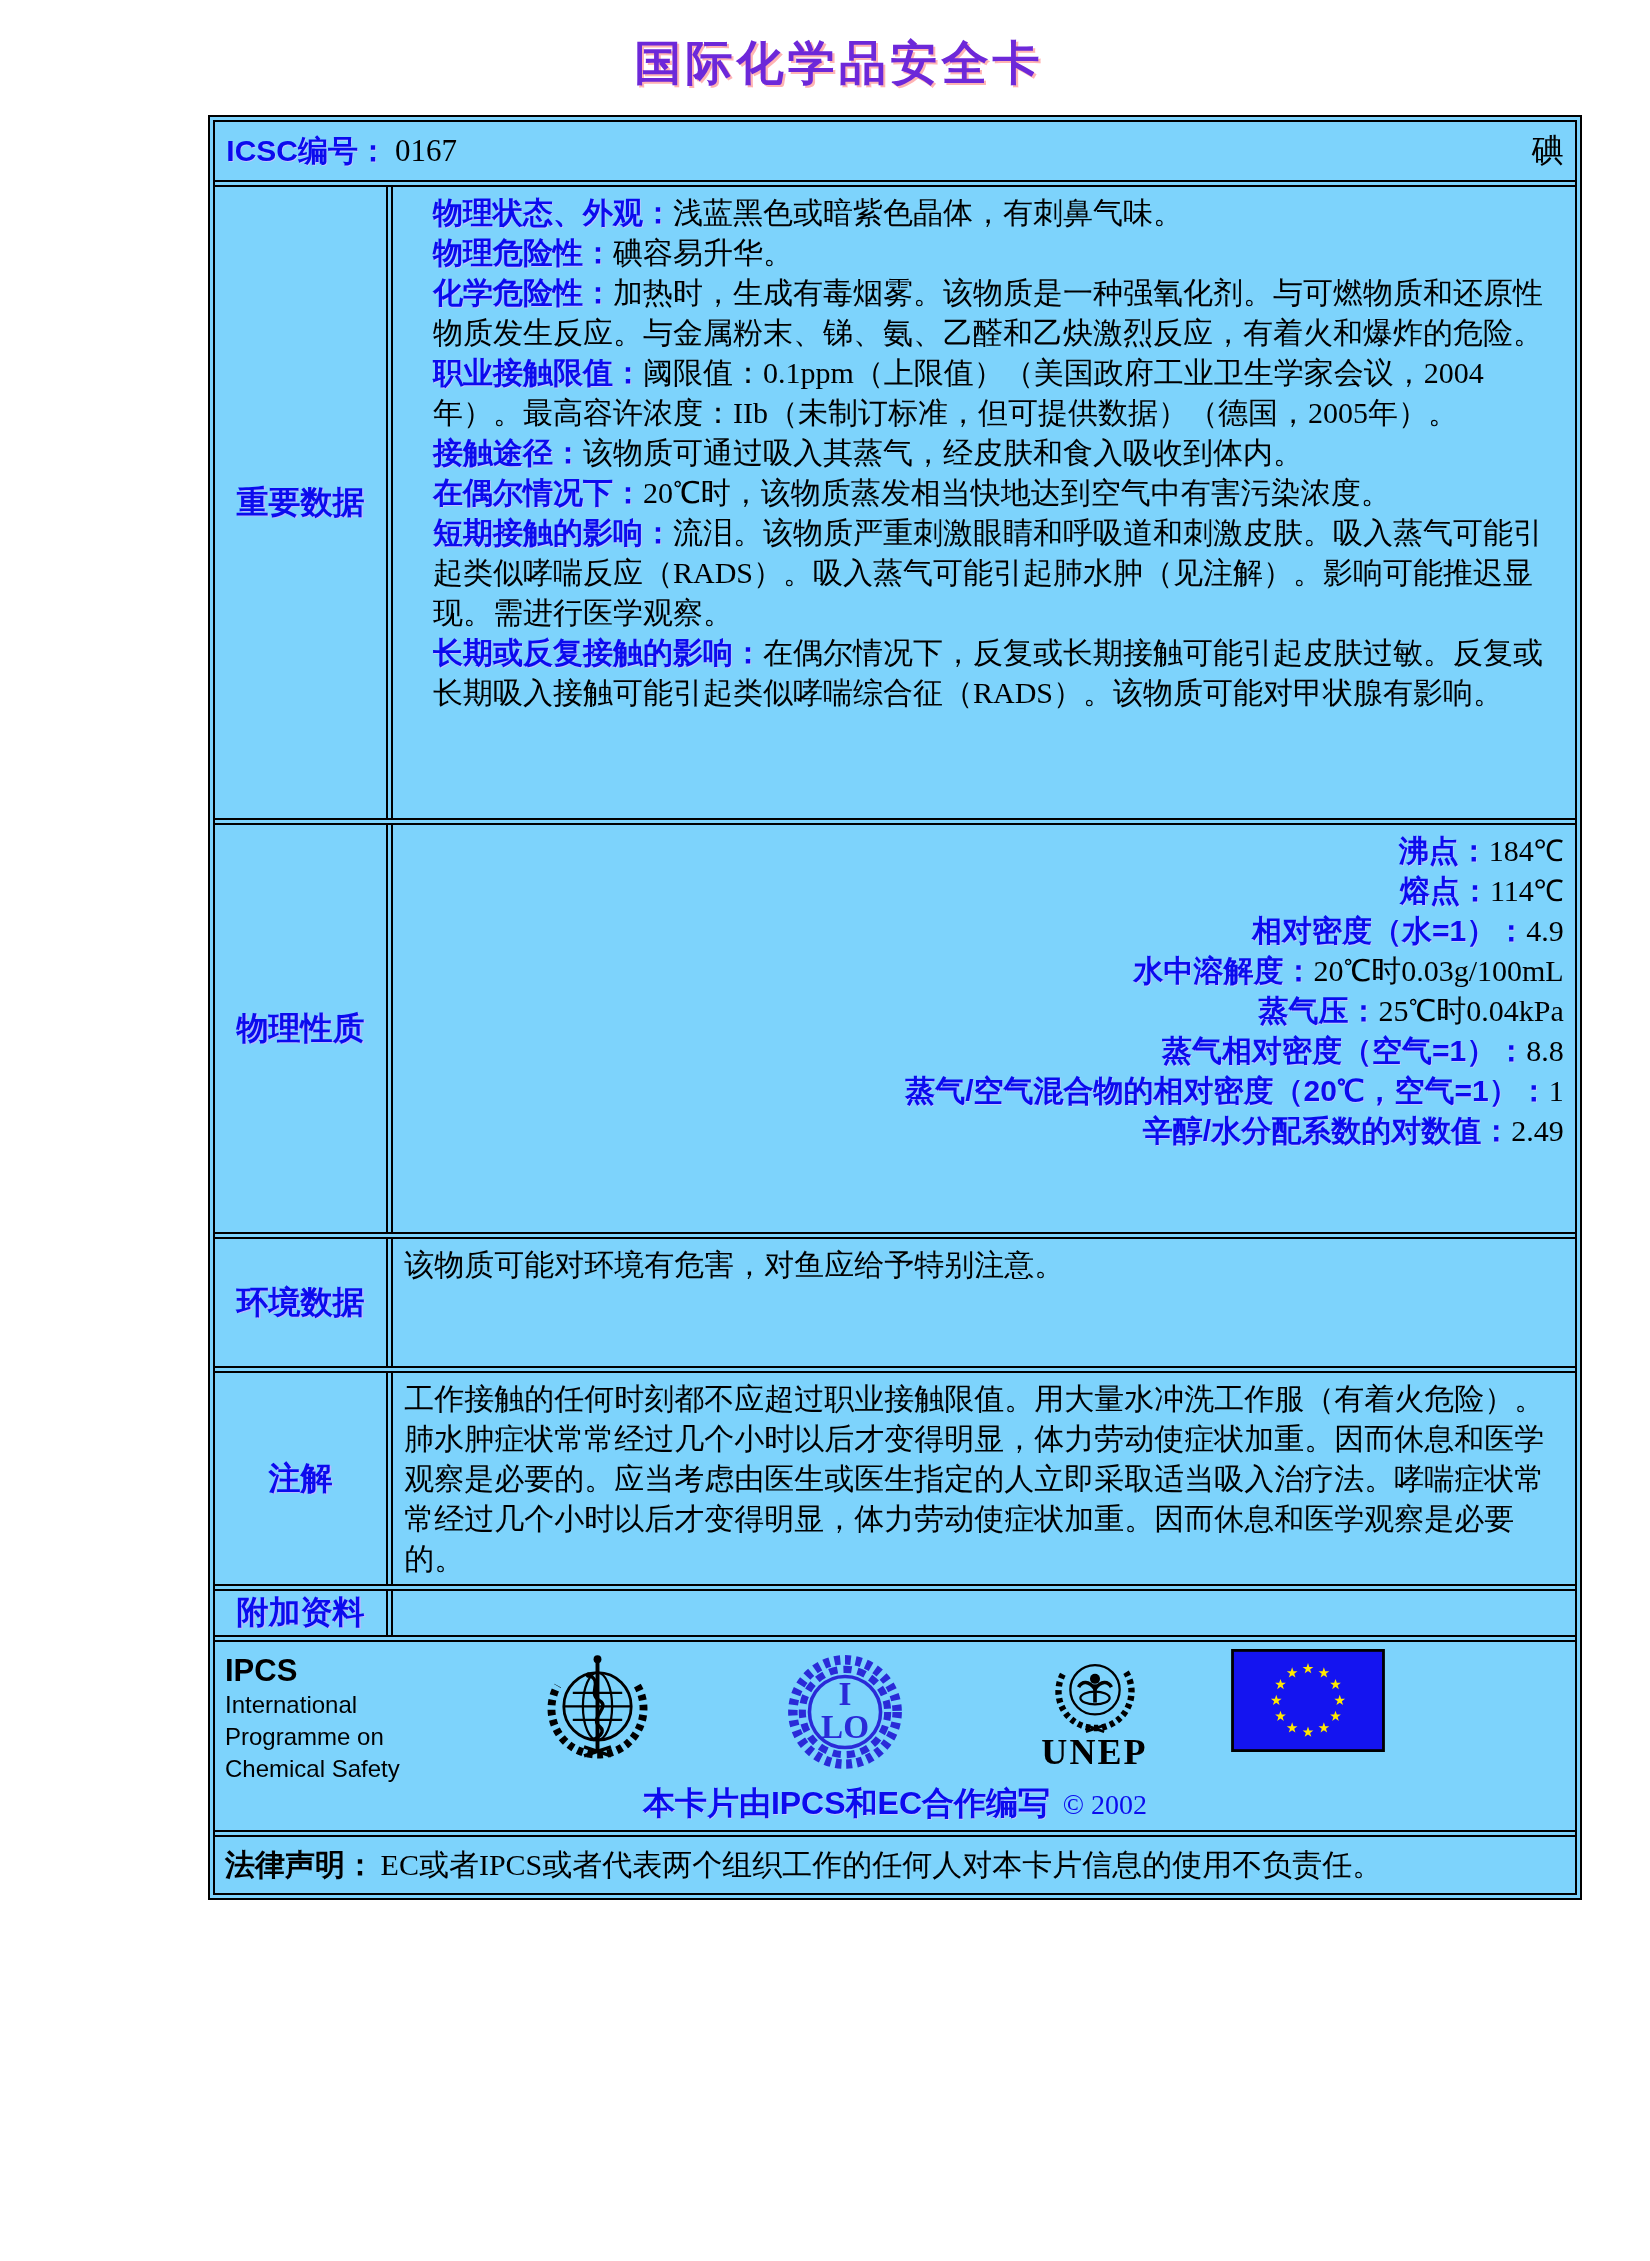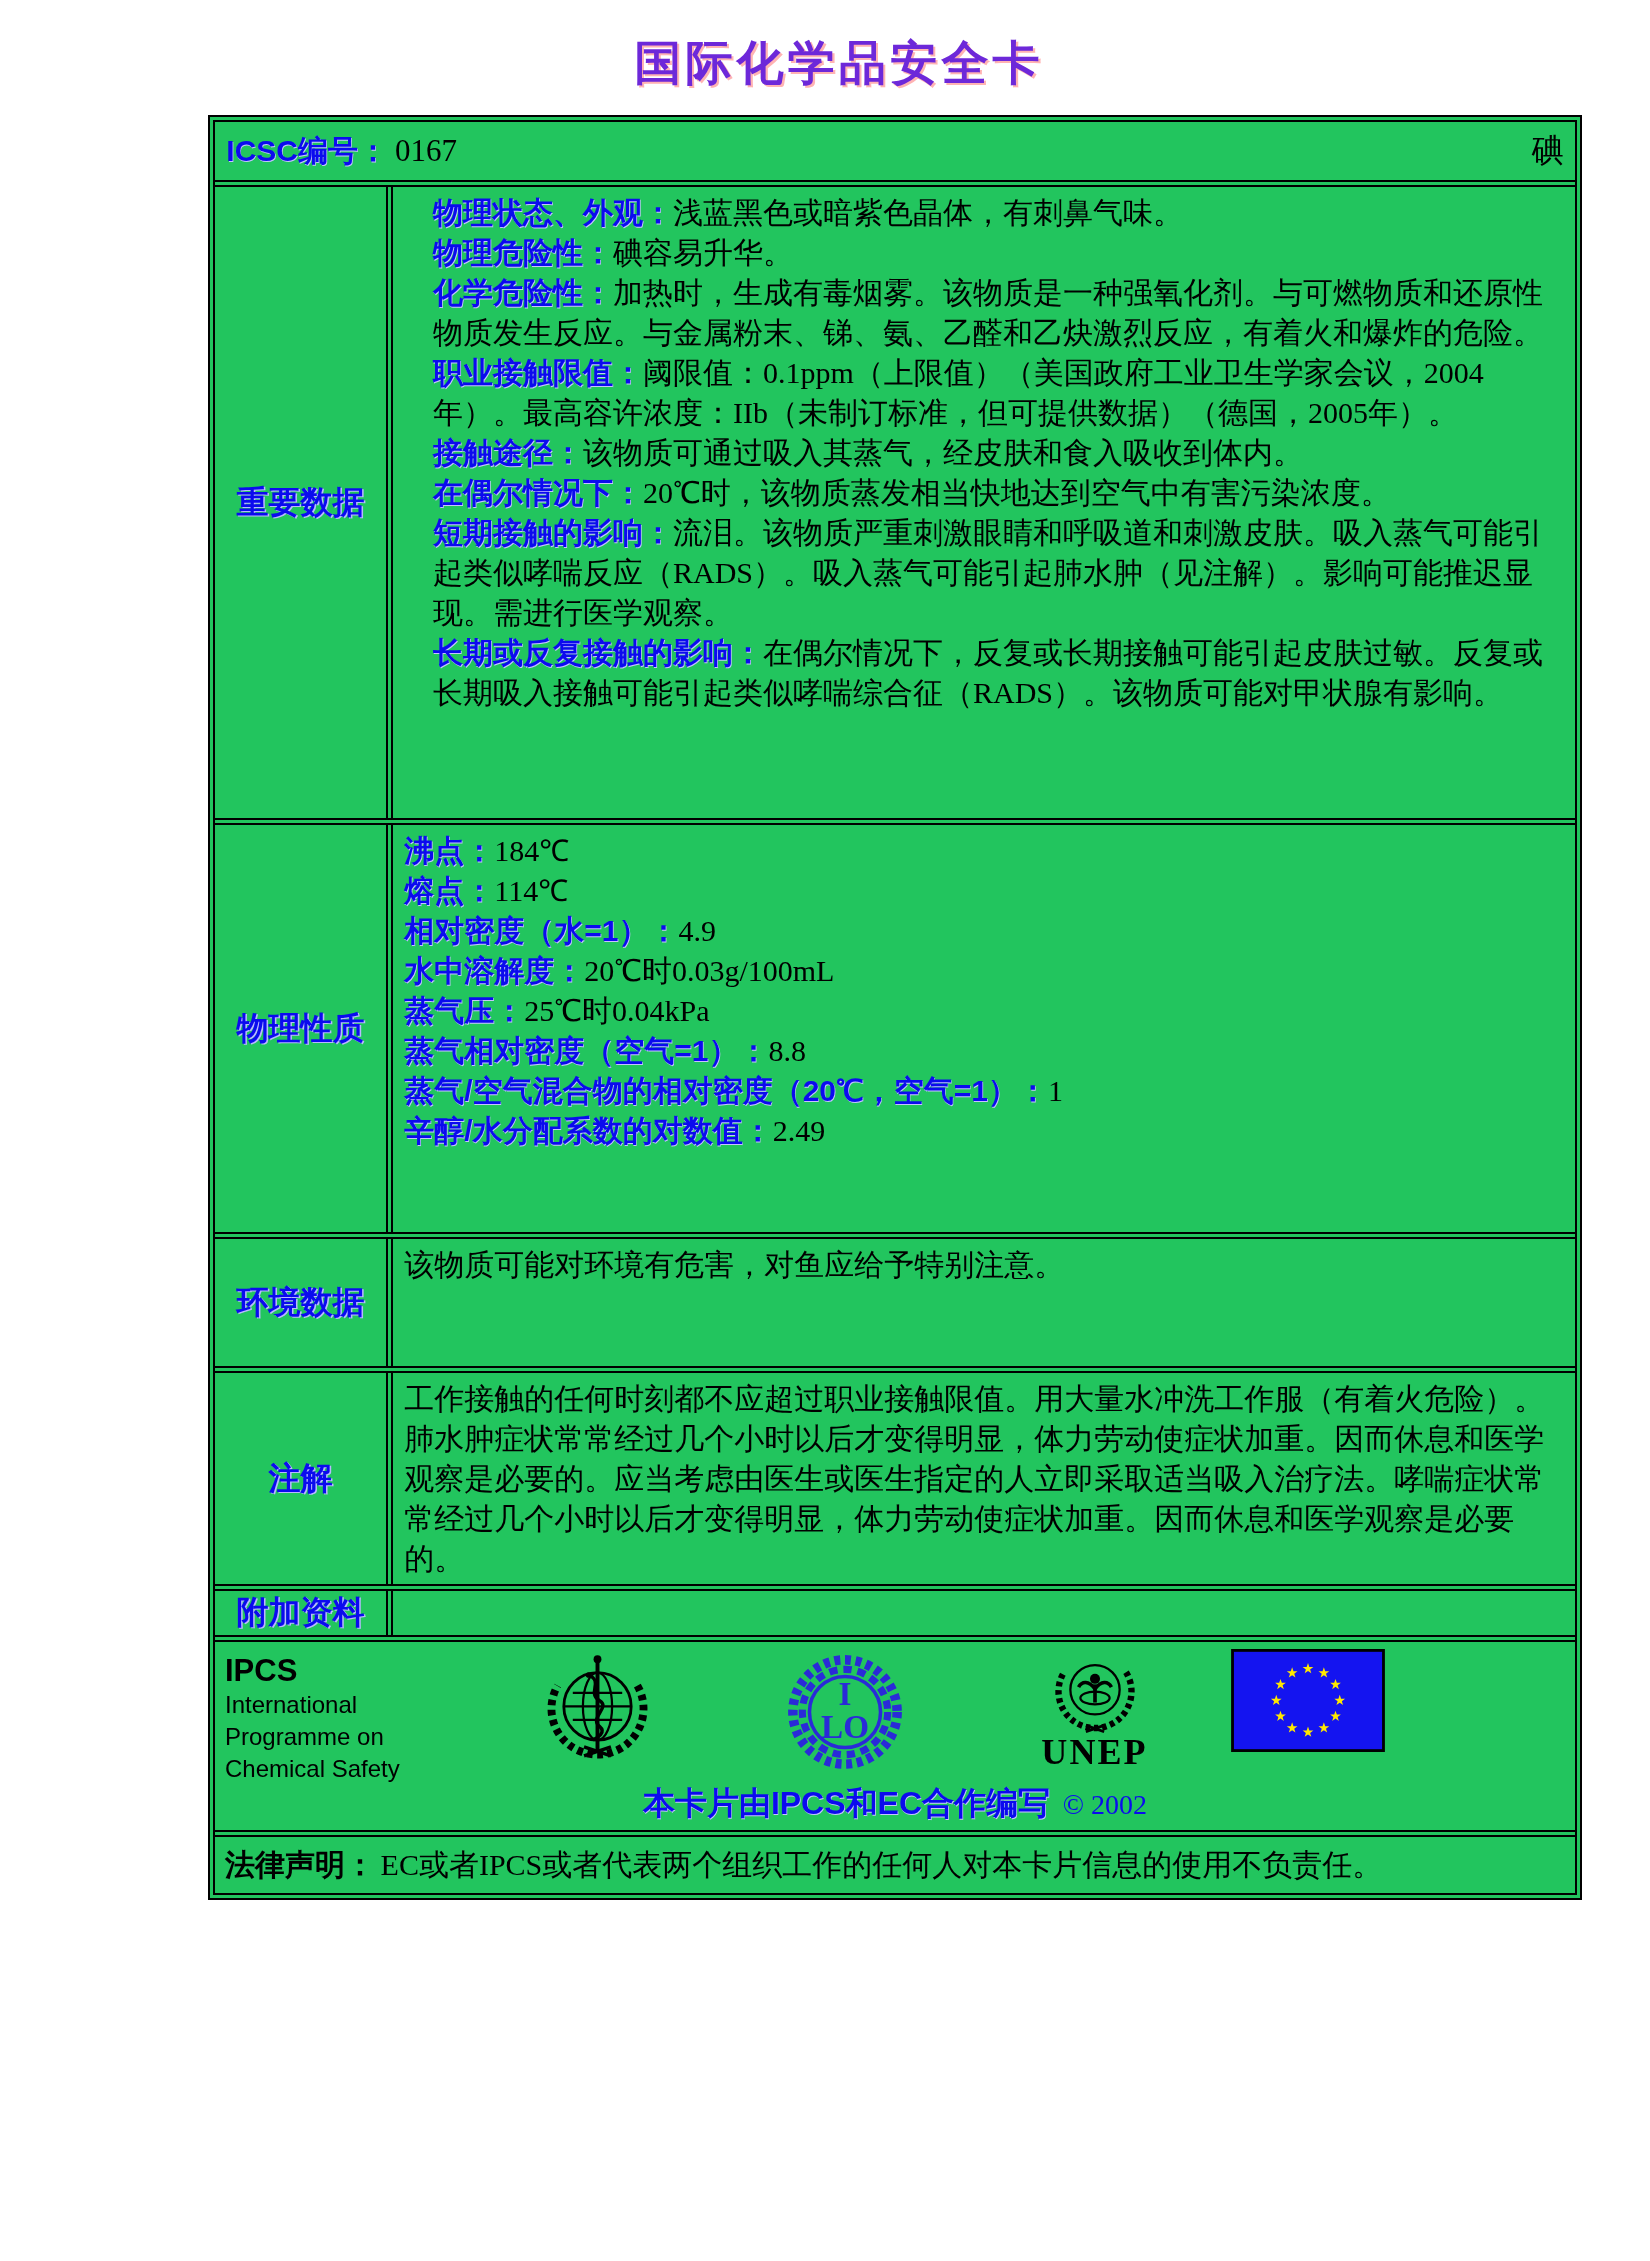--- a/index.html
+++ b/index.html
@@ -4,42 +4,42 @@
 <style>
   html,body{margin:0;padding:0;background:#ffffff;}
   body{width:1651px;height:2261px;position:relative;
        font-family:"Liberation Serif", serif;color:#000;}
   .page{padding-top:32px;}
   .title{width:1262px;margin-left:208px;text-align:center;
          font-family:"Liberation Sans", sans-serif;font-weight:bold;
          font-size:47px;color:#6d28d9;letter-spacing:4.2px;
          text-shadow:2.1px 2.1px 0 #ffb3b3;}
   .card{width:1374px;margin-left:208px;margin-top:20px;
-        border:7px double #000;box-sizing:border-box;background:#22c55e;}
+        border:7px double #000;box-sizing:border-box;background:#7dd3fc;}
   .row{display:flex;border-top:7px double #000;box-sizing:border-box;}
   .row.first{border-top:none;}
   .label-cell{flex:0 0 178px;border-right:7px double #000;
         display:flex;align-items:center;justify-content:center;
         font-family:"Liberation Sans", sans-serif;font-weight:bold;
         font-size:32px;color:#0b0bee;text-shadow:1.4px 1.4px 0 #b9b9ff;
         box-sizing:border-box;text-align:center;}
   .content-cell{flex:1;padding:5.6px 11.3px;font-size:30px;line-height:40px;
         box-sizing:border-box;}
   .inline-label{color:#0b0bee;font-weight:bold;
         font-family:"Liberation Sans", sans-serif;text-shadow:0.7px 0.7px 0 #c5c5ff;}
   .item{margin:0;}
   
   .icsc-row{min-height:58px;align-items:center;padding:0 11.3px;display:flex;}
   .icsc-label{font-family:"Liberation Sans", sans-serif;font-weight:bold;
         font-size:30px;color:#0b0bee;text-shadow:0.7px 0.7px 0 #c5c5ff;}
   .icsc-number{font-size:31px;margin-left:7px;}
   .substance{margin-left:auto;font-size:32px;}
   
   .r-important .content-cell{min-height:631px;padding-left:40px;}
-  .r-physical .content-cell{min-height:407px;}
+  .r-physical .content-cell{min-height:407px;text-align:right;}
   .r-env .content-cell{min-height:127px;}
   .r-notes .content-cell{min-height:196px;}
   .r-additional .content-cell{min-height:45px;}
   
   .logos-row{min-height:195px;position:relative;display:block;}
   .ipcs-block{position:absolute;left:10px;top:10px;
         font-family:"Liberation Sans", sans-serif;}
   .ipcs-acronym{font-size:31px;font-weight:bold;line-height:37px;}
   .ipcs-line{font-size:24px;line-height:32px;}
   .logo{position:absolute;top:5.6px;}

